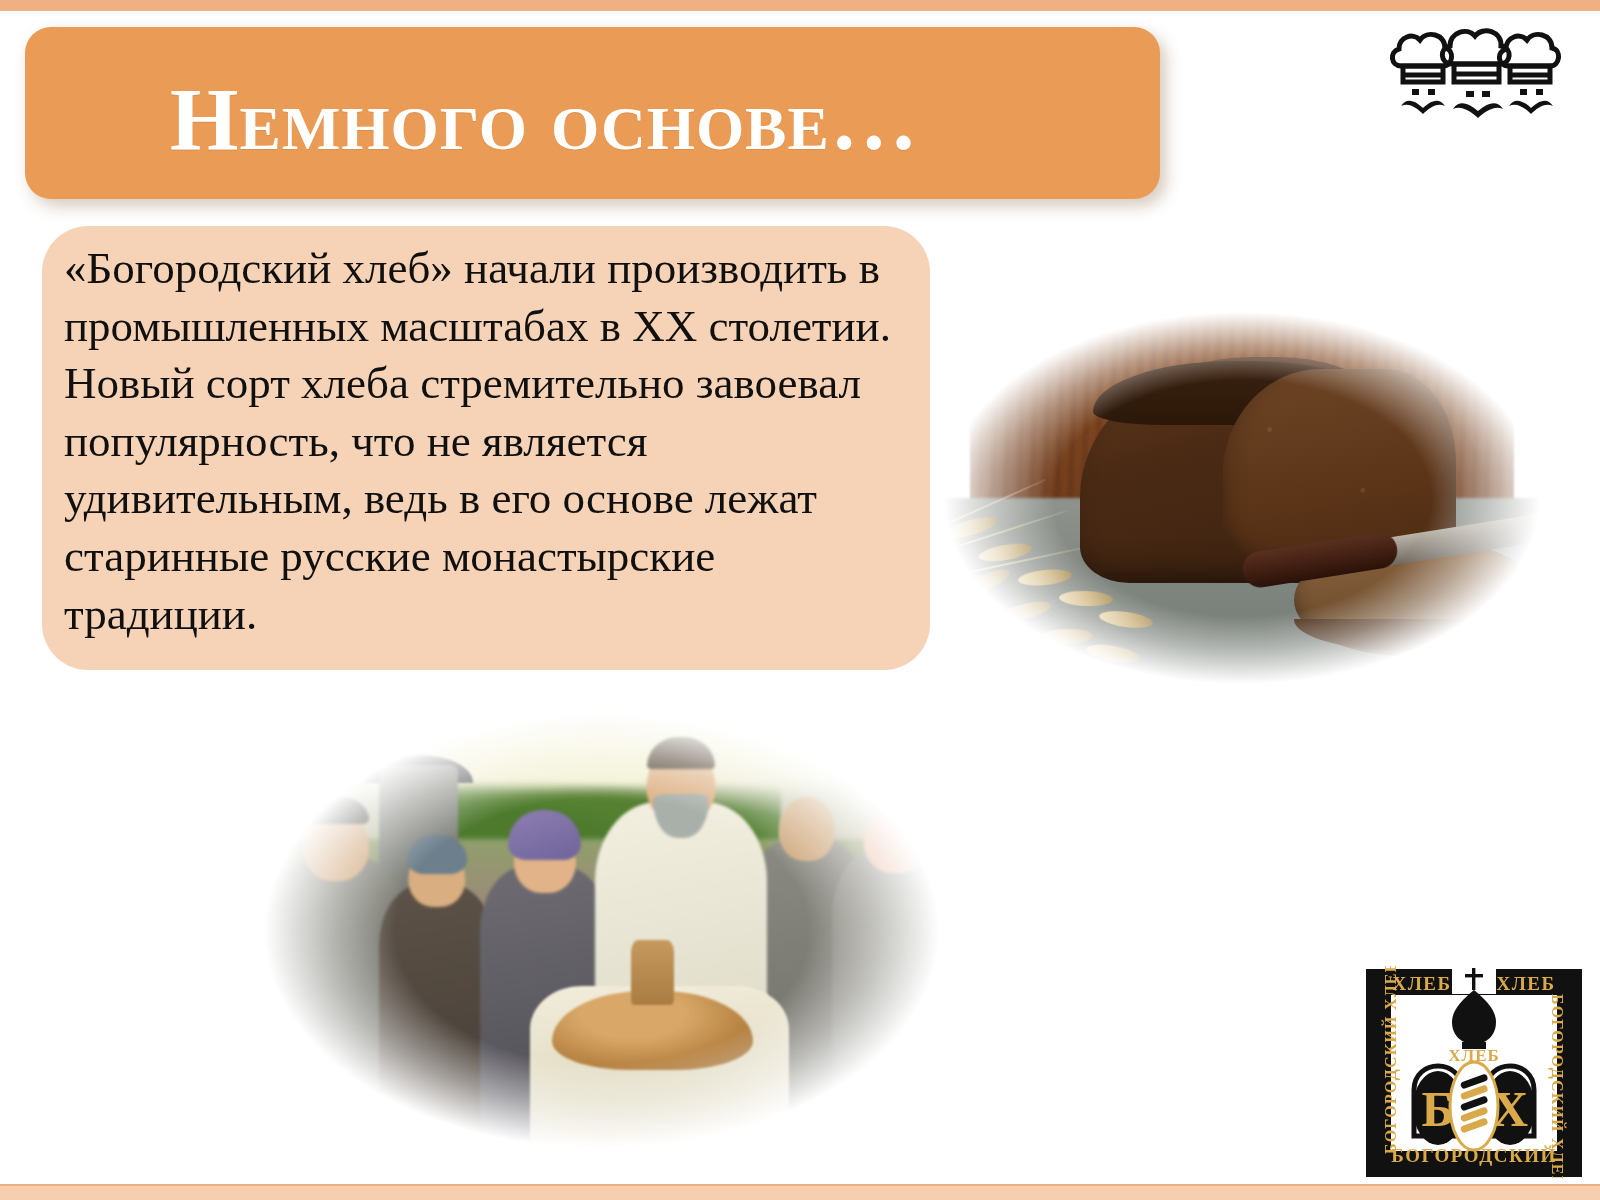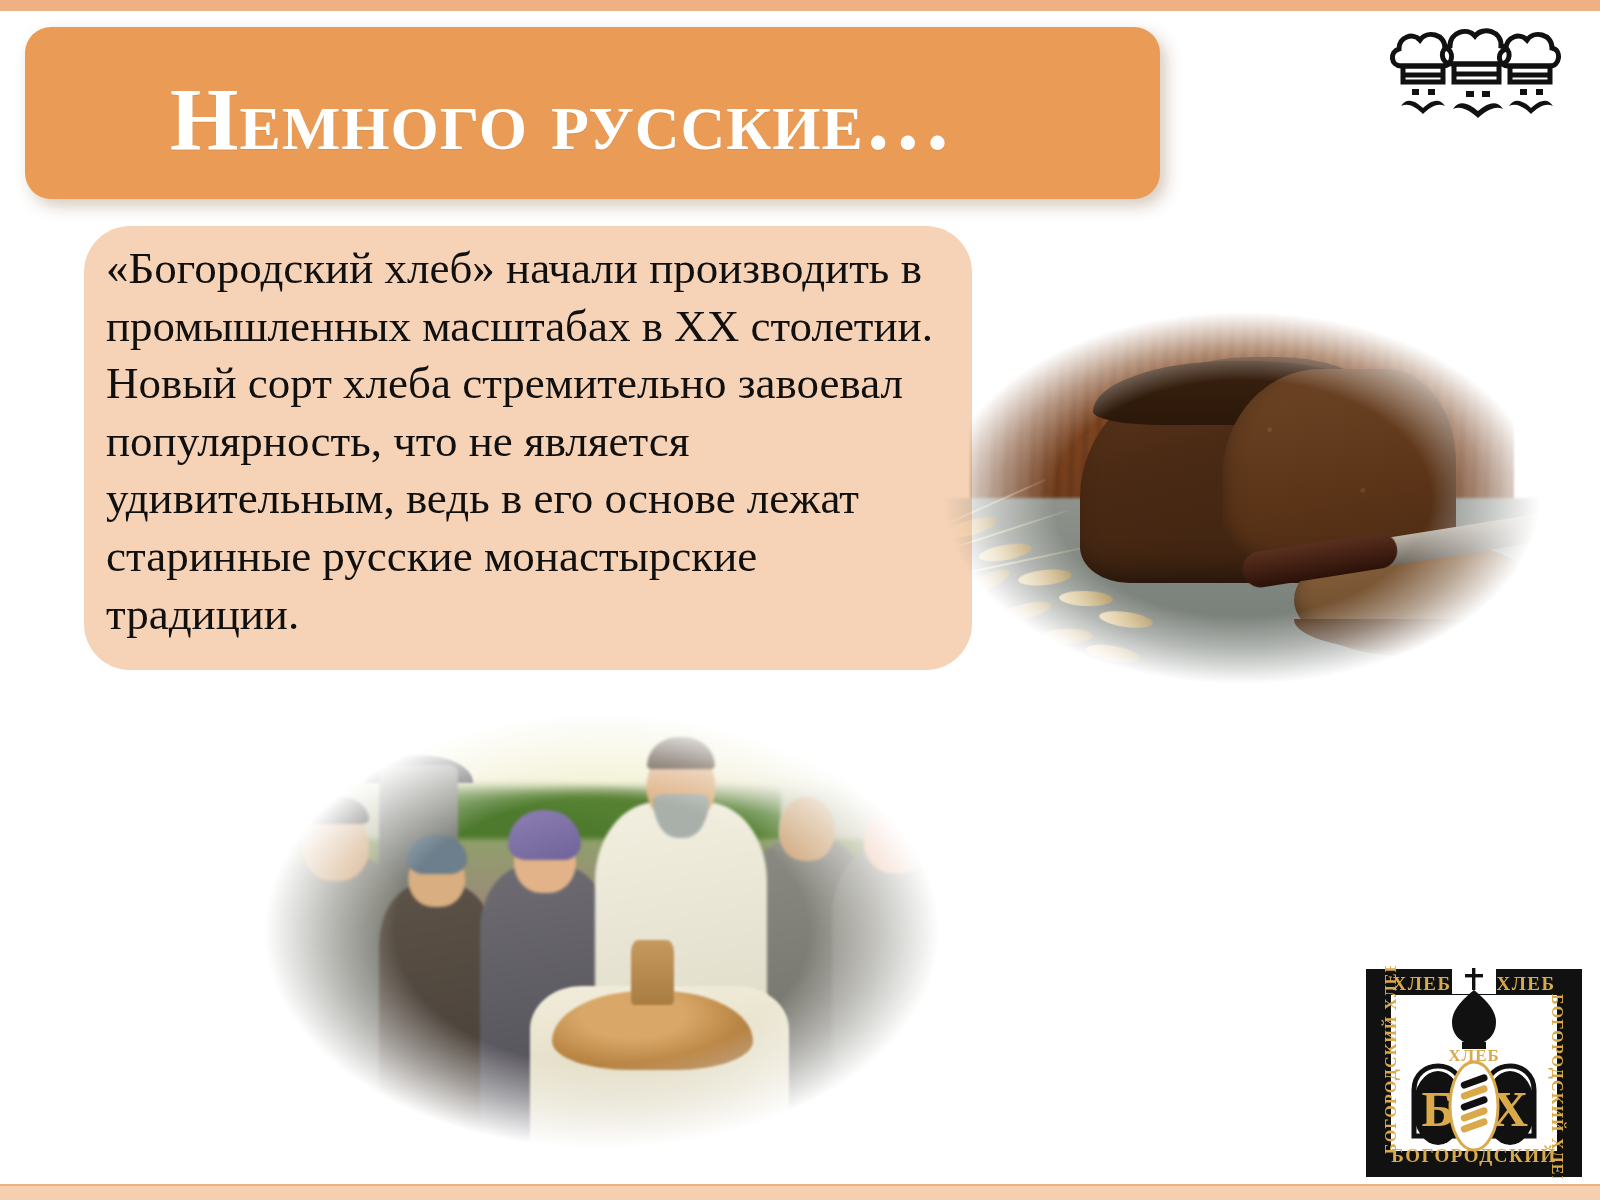--- a/index.html
+++ b/index.html
@@ -70,21 +70,20 @@
 
   
   .text-card {
     position: absolute;
     left: 42px;
     top: 226px;
     width: 888px;
     height: 444px;
     background: #f6d3b6;
     border-radius: 46px;
-    margin-left: 42px;
   }
   .text-card p {
     margin: 0;
     position: absolute;
     left: 22px;
     top: 14px;
     width: 850px;
     font-family: "Liberation Serif", "DejaVu Serif", serif;
     font-size: 45px;
     line-height: 1.28;
@@ -324,21 +323,21 @@
     height: 212px;
   }
   .logo svg { display: block; width: 100%; height: 100%; }
 </style>
 </head>
 <body>
 
 <div class="top-stripe"></div>
 
 <div class="title-banner">
-  <div class="title-text">Немного русские…</div>
+  <div class="title-text">Немного основе…</div>
 </div>
 
 <div class="chef-hats">
   <svg viewBox="0 0 175 100" xmlns="http://www.w3.org/2000/svg" aria-hidden="true">
     <g fill="none" stroke="#111111" stroke-width="5">
 
       <path d="M14 44 C4 44 2 30 12 27 C12 15 26 10 33 18 C40 8 58 12 58 26 C68 28 66 44 56 44 Z"></path>
       <rect x="16" y="44" width="40" height="16"></rect>
       <line x1="16" y1="53" x2="56" y2="53"></line>
 

